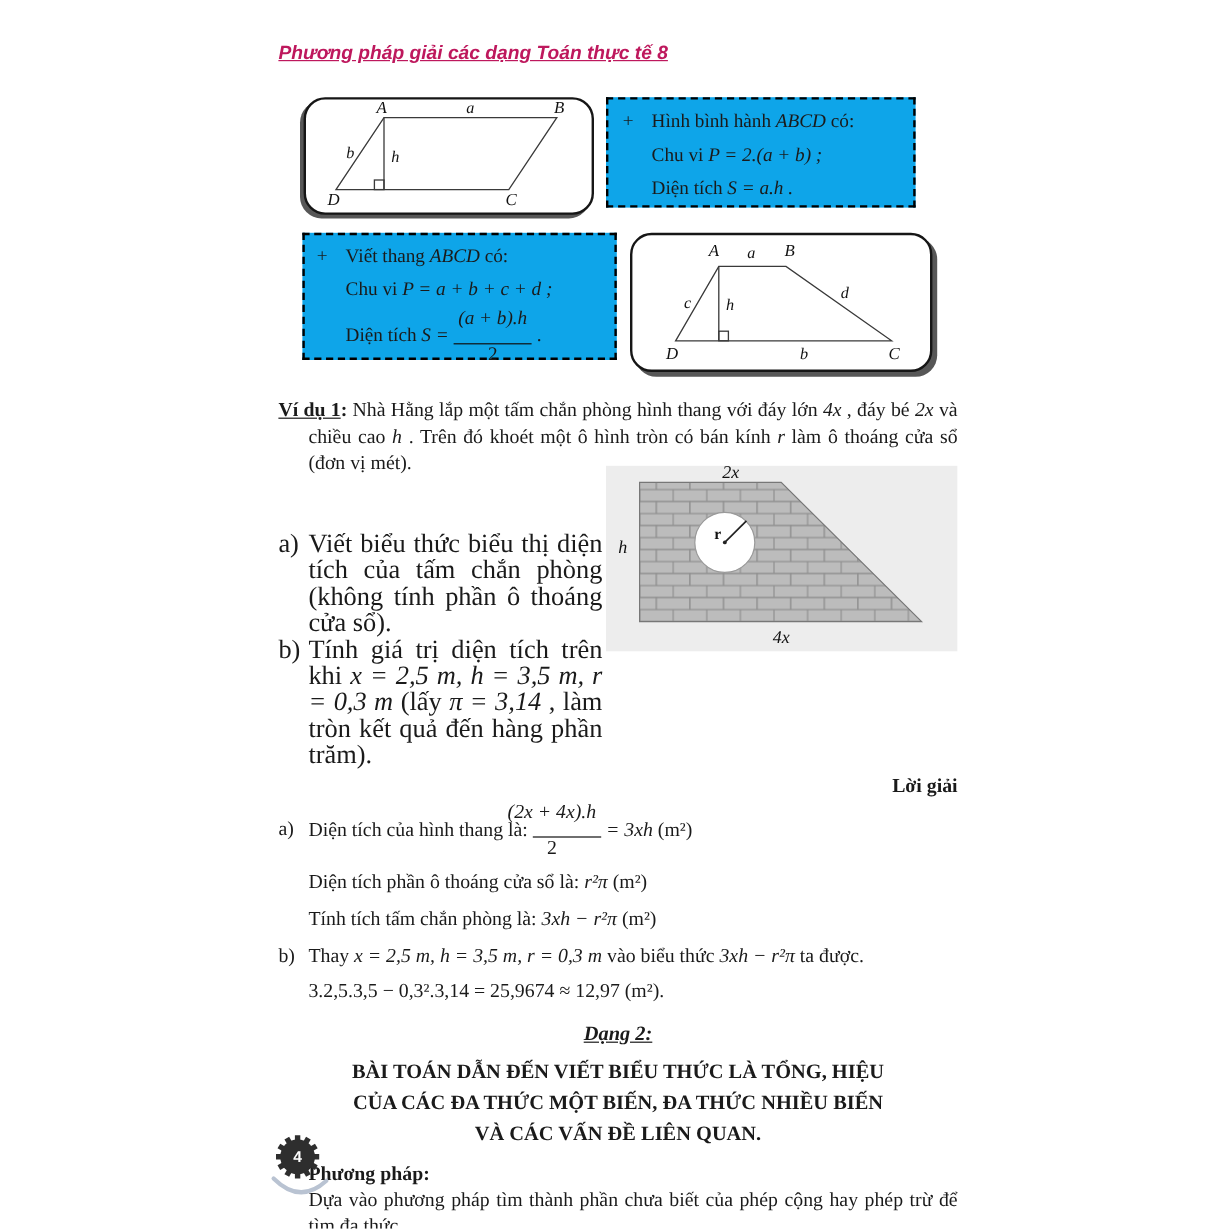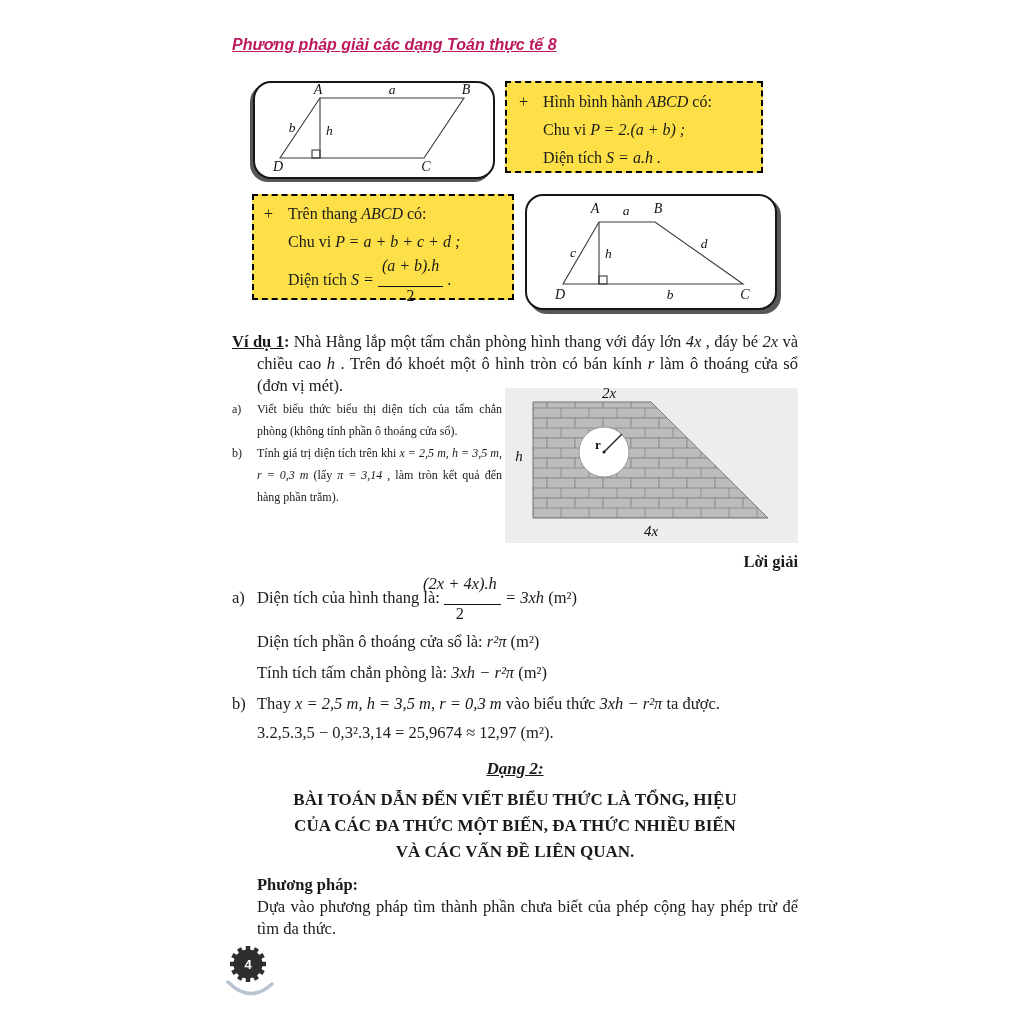--- a/index.html
+++ b/index.html
@@ -12,41 +12,41 @@
 
   .row{display:flex;align-items:flex-start;}
   .row1{margin-top:27px;}
   .row2{margin-top:15px;}
 
   .figbox{background:#fff;border:2px solid #161616;border-radius:18px;position:relative;overflow:visible;}
   .figbox1{margin-left:21px;width:238px;height:94px;box-shadow:-3px 3px 0 0 #575757;}
   .figbox2{margin-left:11px;width:248px;height:112px;box-shadow:4px 4px 0 0 #575757;}
   .figbox svg{display:block;}
 
-  .dashbox{border:2px dashed #000;background:#fde047;box-sizing:border-box;}
+  .dashbox{border:2px dashed #000;background:#0ea5e9;box-sizing:border-box;}
   .dashbox1{margin-left:10px;width:258px;height:92px;padding:5px 0 0 12px;font-size:16px;}
   .dashbox2{margin-left:20px;width:262px;height:106px;padding:4px 0 0 10px;font-size:16px;}
   .bline{line-height:28px;white-space:nowrap;}
   .bullet{display:inline-block;width:24px;}
   .bindent{padding-left:24px;}
   .fracline{padding-left:24px;line-height:24px;margin-top:1px;white-space:nowrap;}
 
   .mi{font-style:italic;}
 
   .frac{display:inline-block;vertical-align:middle;text-align:center;line-height:1.12;}
   .frac .fnum{display:block;padding:0 4px 11px;border-bottom:1.4px solid #111;}
   .frac .fden{display:block;}
 
   .example{margin:21px 0 0 0;font-size:16.5px;line-height:22px;text-align:justify;
            padding-left:25px;text-indent:-25px;}
   .exlabel{font-weight:bold;text-decoration:underline;}
   .excolon{font-weight:bold;}
 
   .cols{display:flex;margin-top:1px;}
-  .col-left{width:272px;font-size:12px;line-height:22px;text-align:justify;}
+  .col-left{width:272px;font-size:22px;line-height:22px;text-align:justify;margin-top:44px;}
   .item{padding-left:25px;text-indent:-25px;}
   .ilabel{display:inline-block;width:25px;text-indent:0;}
   .col-right{margin-left:3px;margin-top:-10px;}
 
   .sol-title{margin-top:4px;text-align:right;font-weight:bold;font-size:16.5px;line-height:22px;}
   .sline{font-size:16.5px;line-height:22px;padding-left:25px;}
   .shang{padding-left:25px;text-indent:-25px;}
   .mt2{margin-top:2px;} .mt7{margin-top:7px;} .mt9{margin-top:9px;}
 
   .d2title{margin-top:14px;text-align:center;font-size:17px;font-weight:bold;font-style:italic;
@@ -91,21 +91,21 @@
       </div>
       <div class="dashbox dashbox1">
         <div class="bline"><span class="bullet">+</span><span>Hình bình hành </span><span class="mi">ABCD</span><span> có:</span></div>
         <div class="bline bindent"><span>Chu vi </span><span class="mi">P = 2.(a + b) ;</span></div>
         <div class="bline bindent"><span>Diện tích </span><span class="mi">S = a.h .</span></div>
       </div>
     </div>
 
     <div class="row row2">
       <div class="dashbox dashbox2">
-        <div class="bline"><span class="bullet">+</span><span>Trên thang </span><span class="mi">ABCD</span><span> có:</span></div>
+        <div class="bline"><span class="bullet">+</span><span>Viết thang </span><span class="mi">ABCD</span><span> có:</span></div>
         <div class="bline bindent"><span>Chu vi </span><span class="mi">P = a + b + c + d ;</span></div>
         <div class="fracline"><span>Diện tích </span><span class="mi">S =</span>
           <span class="frac"><span class="fnum mi">(a + b).h</span><span class="fden">2</span></span>
           <span>.</span>
         </div>
       </div>
       <div class="figbox figbox2">
         <svg width="244" height="108" viewBox="0 0 244 108">
           <g stroke="#3a3a3a" stroke-width="1.1" fill="none">
             <polygon points="72,26 128,26 216,88 36,88"></polygon>

